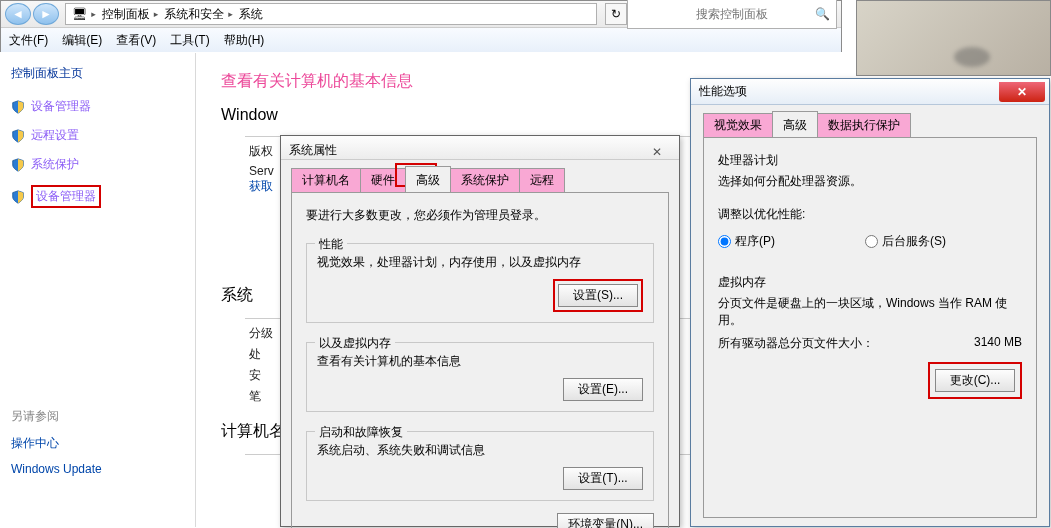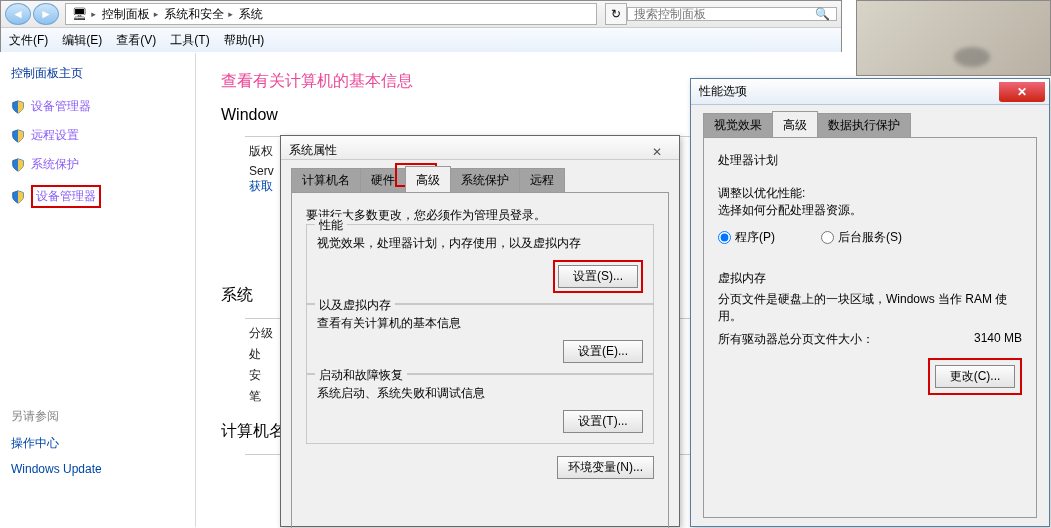--- a/index.html
+++ b/index.html
@@ -5,21 +5,21 @@
 * { box-sizing: border-box; margin: 0; padding: 0; font-family: "Segoe UI", Tahoma, sans-serif; font-size: 12px; }
 body { width: 1051px; height: 528px; background: #fff; position: relative; overflow: hidden; }
 
 
 .topbar { position: absolute; left: 0; top: 0; width: 842px; height: 52px; border: 1px solid #8b8b8b; background: #fff; }
 .addrbar { display: flex; align-items: center; height: 27px; border-bottom: 1px solid #ccc; padding: 0 4px; background: linear-gradient(#f7f7f7,#e9e9e9); }
 .navbtn { width: 26px; height: 22px; border-radius: 50%; background: linear-gradient(#cfe6fb,#8fc1ed); border: 1px solid #6fa8d9; margin-right: 2px; display:flex; align-items:center; justify-content:center; color:#fff; }
 .breadcrumb { flex: 1; height: 22px; border: 1px solid #b0b0b0; background: #fff; display:flex; align-items:center; padding: 0 6px; margin: 0 4px; gap: 6px; }
 .breadcrumb span { display:flex; align-items:center; gap:4px; }
 .bc-arrow { color:#555; font-size:9px; }
-.searchbox { width:210px; height:14px; border:1px solid #b0b0b0; background:#fff; display:flex; align-items:center; padding:0 6px; color:#777; position: relative; }
+.searchbox { width:210px; height:30px; border:1px solid #b0b0b0; background:#fff; display:flex; align-items:center; padding:0 6px; color:#777; position: relative; justify-content: center; }
 .searchbox .mag { position:absolute; right:6px; color:#555; }
 .refreshbtn { width:22px; height:22px; border:1px solid #b0b0b0; margin-left:4px; display:flex; align-items:center; justify-content:center; background:#f7f7f7; }
 
 .menubar { display:flex; align-items:center; height:24px; padding: 0 8px; gap:14px; background:linear-gradient(#f8fbff,#e8f0fa); }
 
 
 .sidebar { position:absolute; left:1px; top:53px; width:195px; height:474px; border-right:1px solid #d9d9d9; background:#fff; padding:12px 10px; }
 .sb-title { color:#003399; font-size:12px; margin-bottom:16px; }
 .sb-item { display:flex; align-items:center; gap:6px; margin:12px 0; color:#8b5cf6; cursor:pointer; }
 .sb-shield { width:14px; height:14px; display:inline-block; }
@@ -36,39 +36,39 @@
 .indent-link { margin-left:28px; color:#0046aa; cursor:pointer; }
 .rule { border:none; border-top:1px solid #ccc; margin:12px -6px 6px 24px; }
 .sys-block { margin-top:90px; }
 
 
 .sysprop { position:absolute; left:280px; top:135px; width:400px; height:392px; border:1px solid #666; background:#f0f0f0; box-shadow:2px 2px 6px rgba(0,0,0,0.25); }
 .sysprop-title { height:24px; display:flex; align-items:flex-end; padding:0 8px; background:linear-gradient(#fdfdfd,#ececec); border-bottom:1px solid #ccc; justify-content:space-between; }
 .sysprop-title .x { width:28px; text-align:center; font-family:Arial; color:#555; cursor:pointer; }
 .sysprop-body { padding:6px 10px 0 10px; }
 .tabs { display:flex; border-bottom:1px solid #9a9a9a; position: relative; }
-.tab { padding:3px 10px; border:1px solid #9a9a9a; border-bottom:none; background:#a3a3a3; margin-right:-1px; margin-top:2px; position: relative; }
+.tab { padding:3px 10px; border:1px solid #9a9a9a; border-bottom:none; background:#f9a8d4; margin-right:-1px; margin-top:2px; position: relative; }
 .tab.active { background:#f0f0f0; margin-top:0; z-index:2; padding-top:5px; }
 .tab-highlight { position:absolute; border:2px solid #d40000; pointer-events:none; }
 .tabpane { border:1px solid #9a9a9a; border-top:none; padding:14px 14px 8px 14px; height:340px; overflow: hidden; }
-.group { border:1px solid #c8c8c8; padding:10px 10px 10px 10px; margin-top:0; position:relative; }
+.group { border:1px solid #c8c8c8; padding:10px 10px 10px 10px; margin-top:19px; position:relative; }
 .group-title { position:absolute; top:-8px; left:8px; background:#f0f0f0; padding:0 4px; }
 .group p { margin-bottom:8px; }
 .btnrow { text-align:right; }
 .winbtn { display:inline-block; min-width:80px; padding:2px 10px; border:1px solid #888; background:linear-gradient(#fdfdfd,#e3e3e3); cursor:pointer; text-align:center; }
 .settings-highlight { border:2px solid #d40000; display:inline-block; padding:3px; }
 
 
 .perf { position:absolute; right:1px; top:78px; width:360px; height:449px; border:1px solid #5a7ca0; background:#f0f0f0; box-shadow:2px 2px 6px rgba(0,0,0,0.25); }
 .perf-title { height:26px; background:linear-gradient(#fefefe,#e6eef7); border-bottom:1px solid #b6c7da; display:flex; align-items:center; justify-content:space-between; padding:0 0 0 8px; }
 .perf-title .close { width:46px; height:20px; background:linear-gradient(#e67,#c21); color:#fff; display:flex; align-items:center; justify-content:center; font-weight:bold; border-radius:0 0 3px 3px; margin-right:4px; cursor:pointer; }
 .perf-body { padding:6px 12px; }
 .perf .tabs2 { display:flex; border-bottom:1px solid #9a9a9a; }
 .perf .tabpane2 { border:1px solid #9a9a9a; border-top:none; padding:14px; height:380px; }
-.radio-row { display:flex; gap:46px; margin-top:10px; }
+.radio-row { display:flex; gap:90px; margin-top:10px; }
 .radio-row label { display:flex; align-items:center; gap:4px; }
 .vm-block { margin-top:24px; }
 .vm-row { display:flex; justify-content:space-between; margin-top:6px; }
 .change-highlight { border:2px solid #d40000; display:inline-block; padding:5px; float:right; margin-top:10px; }
 
 
 .photo { position:absolute; right:0; top:0; width:195px; height:76px; background:linear-gradient(135deg,#d8d4c8,#b8b0a3); border:1px solid #888; }
 .photo::after { content:""; position:absolute; right:60px; bottom:8px; width:36px; height:20px; background:#555; border-radius:50%; filter:blur(2px); opacity:0.4; }
 </style>
 </head>
@@ -228,22 +228,22 @@
     <span class="close">✕</span>
   </div>
   <div class="perf-body">
     <div class="tabs2">
       <div class="tab">视觉效果</div>
       <div class="tab active">高级</div>
       <div class="tab">数据执行保护</div>
     </div>
     <div class="tabpane2">
       <div style="margin-bottom:4px;">处理器计划</div>
+      <div>选择如何分配处理器资源。</div>
       <div style="margin-top:16px;">调整以优化性能:</div>
-      <div>选择如何分配处理器资源。</div>
       <div class="radio-row">
         <label>
             <input type="radio" checked="" style="">
             <span>程序(P)</span>
           </label>
         <label>
             <input type="radio" style="">
             <span>后台服务(S)</span>
           </label>
       </div>

